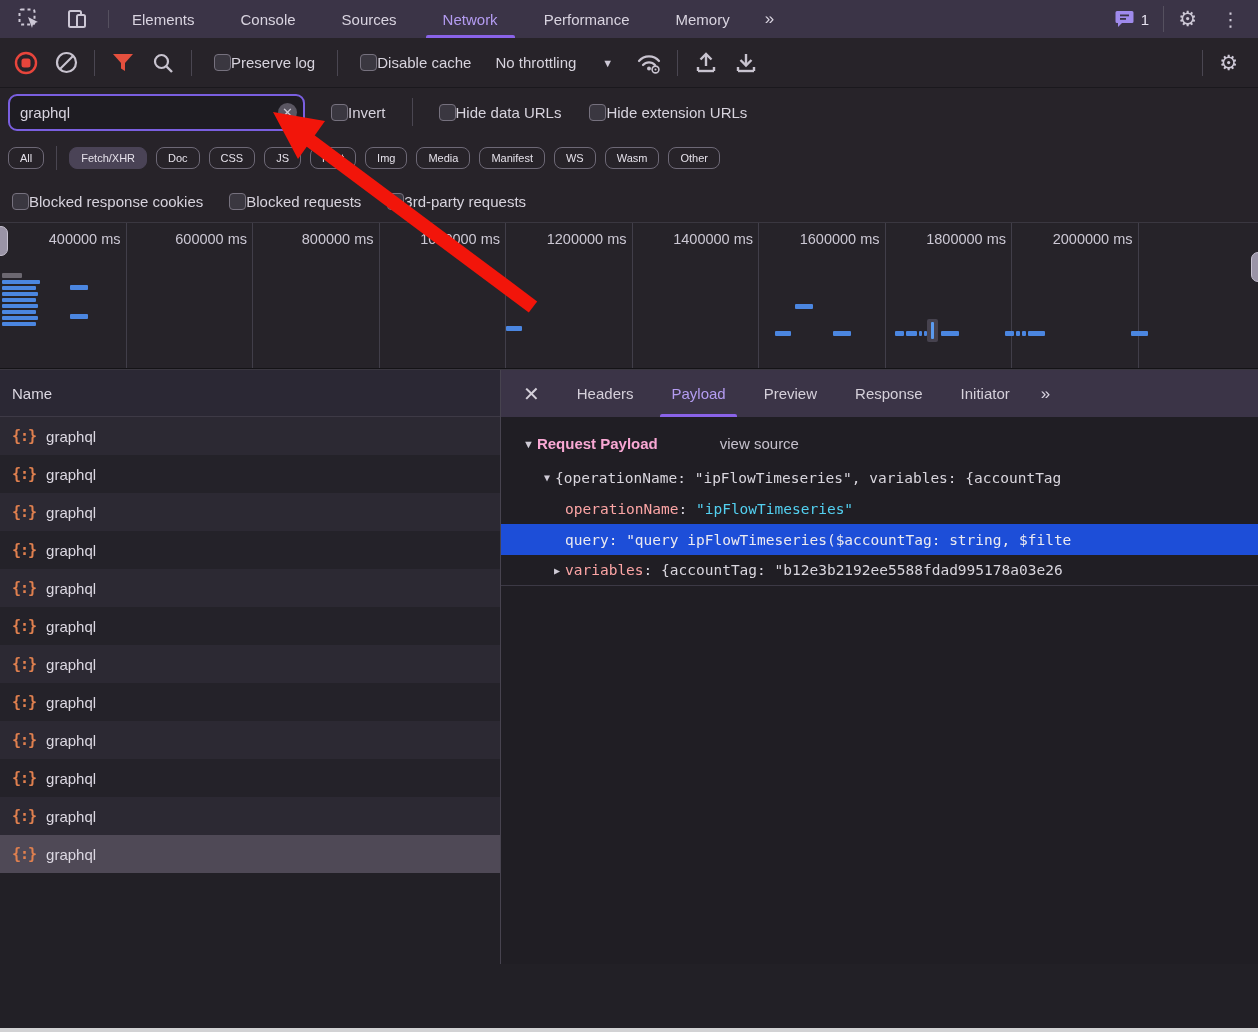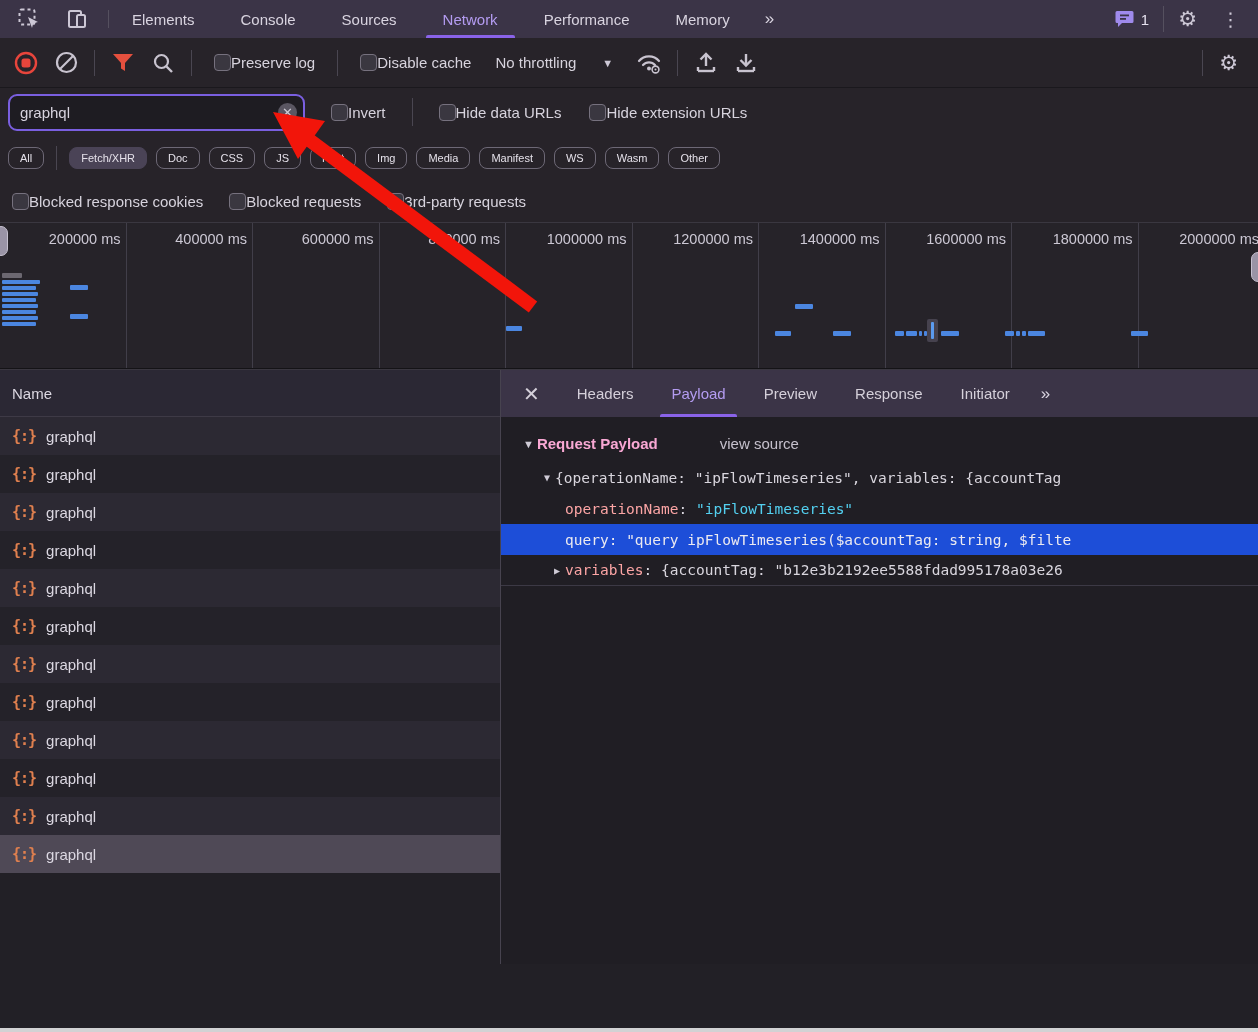--- a/index.html
+++ b/index.html
@@ -255,23 +255,20 @@
     <span>Blocked requests</span>
   </label>
   <label class="checkline">
     <span class="checkbox"></span>
     <span>3rd-party requests</span>
   </label>
 </div>
 
 <div class="timeline">
   <div class="tl-cols">
-    <div class="tl-col">
-        <span class="tl-label">200000 ms</span>
-      </div>
     <div class="tl-col">
         <span class="tl-label">400000 ms</span>
       </div>
     <div class="tl-col">
         <span class="tl-label">600000 ms</span>
       </div>
     <div class="tl-col">
         <span class="tl-label">800000 ms</span>
       </div>
     <div class="tl-col">

